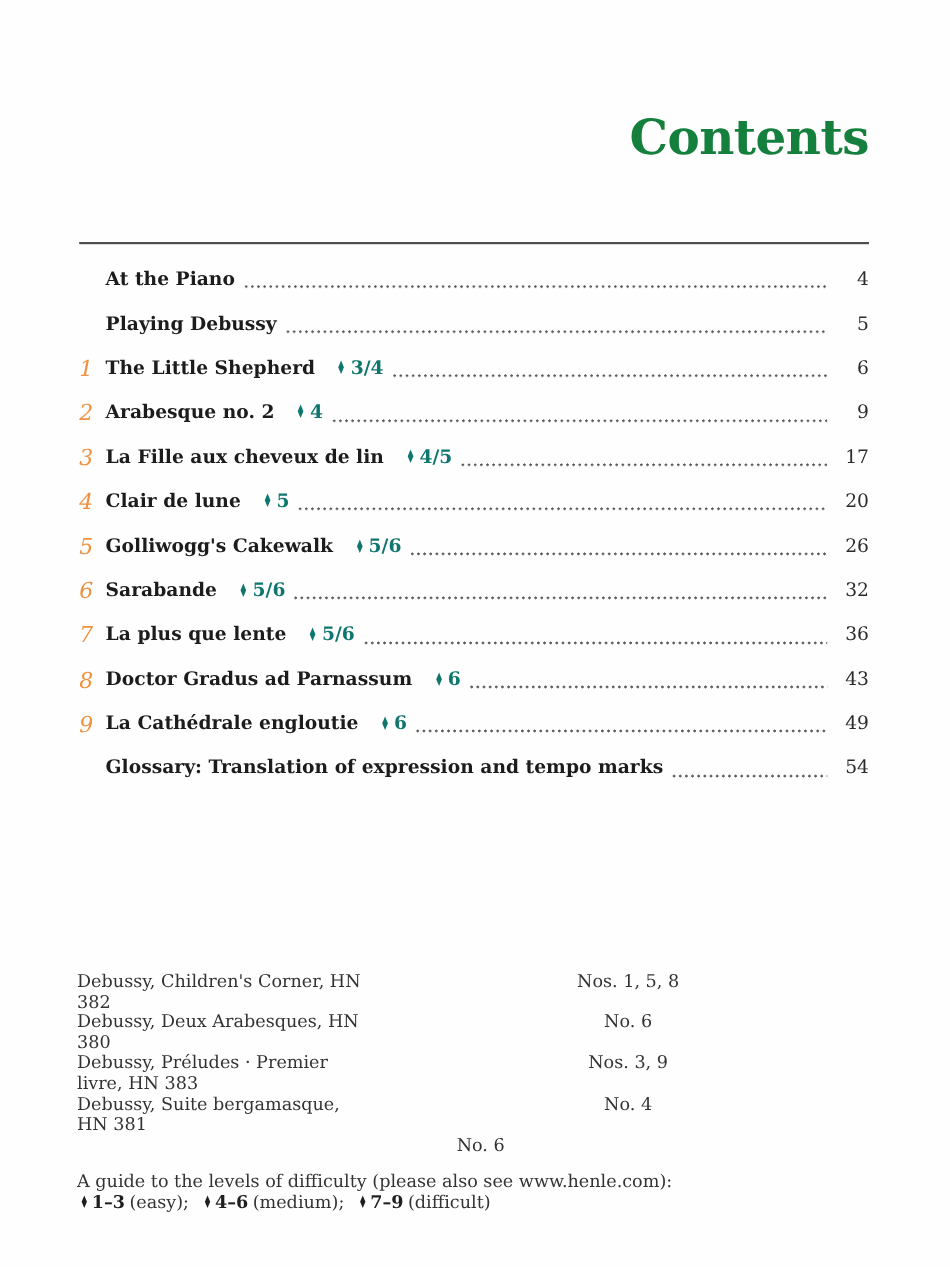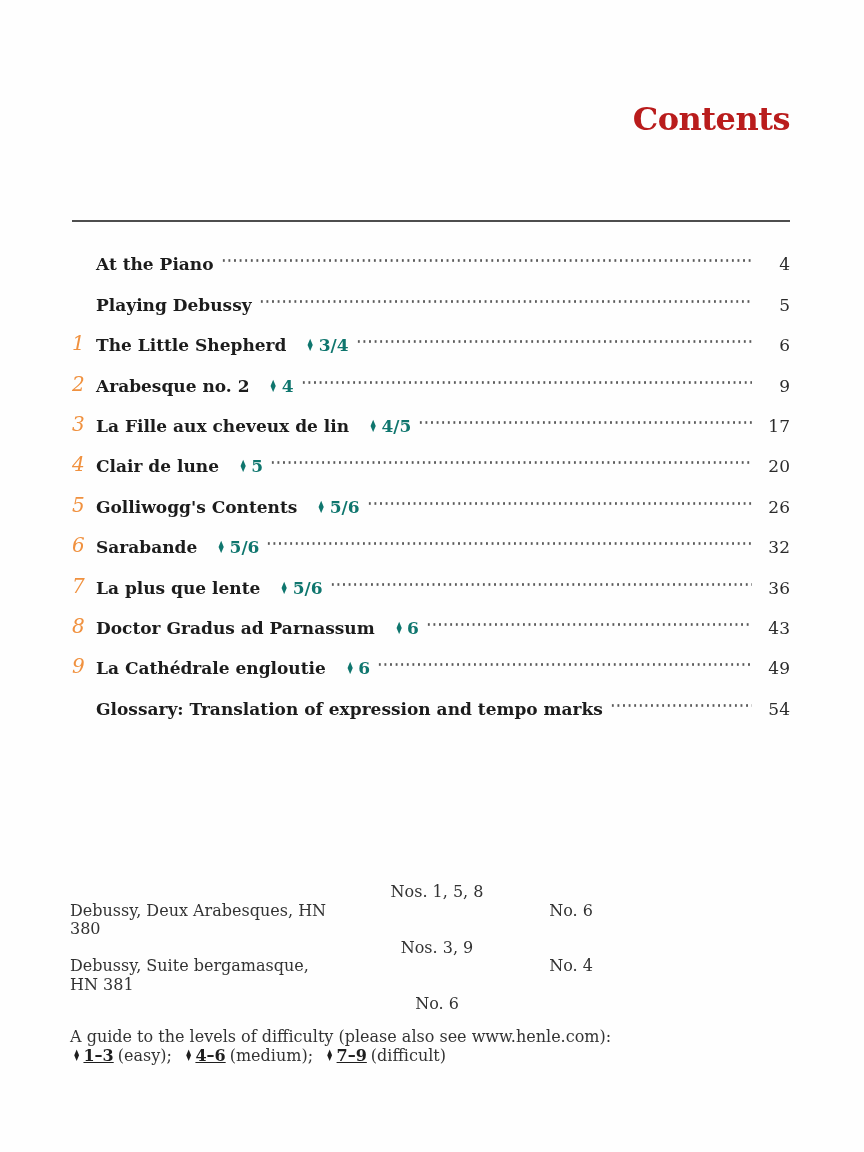--- a/index.html
+++ b/index.html
@@ -11,45 +11,45 @@
     font-family: "DejaVu Serif", "Liberation Serif", serif;
     color: #1e1e1e;
     overflow: hidden;
   }
 
   
   .contents-title {
     position: absolute;
     top: 100px;
     right: 74px;
-    font-size: 32px;
+    font-size: 44px;
     font-weight: bold;
     letter-spacing: -0.5px;
-    color: #b91c1c;
+    color: #15803d;
   }
 
   
   .rule {
     position: absolute;
     top: 220px;
     left: 72px;
     right: 74px;
     border-top: 2px solid #4e4e4e;
   }
 
   
   .toc {
     position: absolute;
     top: 234px;
     left: 72px;
     right: 74px;
   }
   .toc-row {
     display: flex;
-    align-items: flex-end;
+    align-items: center;
     height: 40.4px;
     font-size: 17px;
   }
   .num {
     width: 24px;
     flex: 0 0 24px;
     font-style: italic;
     font-size: 20px;
     color: #f0913f;
   }
@@ -96,21 +96,21 @@
     font-size: 16px;
     line-height: 18.6px;
     color: #333333;
   }
   .source-row { display: flex; }
   .edition { flex: 0 0 268px; width: 268px; }
   .nos { flex: 1 1 auto; text-align: center; }
   .guide { margin-top: 15px; }
   .levels { white-space: nowrap; }
   .lvl-group { margin-right: 5px; }
-  .lvl-range { font-weight: bold; color: #1e1e1e; text-decoration: underline; }
+  .lvl-range { font-weight: bold; color: #1e1e1e; }
   .lvl-range .diamond { font-size: 15px; margin-right: 0; }
   .lvl-label { margin-left: 4px; }
 </style>
 </head>
 <body>
 
 <div class="page">
 
   <div class="contents-title">Contents</div>
 
@@ -159,21 +159,21 @@
     <div class="toc-row">
       <span class="num">4</span>
       <span class="title">Clair de lune</span>
       <span class="diff"><span class="diamond">♦</span><span>5</span></span>
       <span class="leader"></span>
       <span class="pagenum">20</span>
     </div>
 
     <div class="toc-row">
       <span class="num">5</span>
-      <span class="title">Golliwogg's Contents</span>
+      <span class="title">Golliwogg's Cakewalk</span>
       <span class="diff"><span class="diamond">♦</span><span>5/6</span></span>
       <span class="leader"></span>
       <span class="pagenum">26</span>
     </div>
 
     <div class="toc-row">
       <span class="num">6</span>
       <span class="title">Sarabande</span>
       <span class="diff"><span class="diamond">♦</span><span>5/6</span></span>
       <span class="leader"></span>
@@ -209,27 +209,29 @@
       <span class="title">Glossary: Translation of expression and tempo marks</span>
       <span class="leader"></span>
       <span class="pagenum">54</span>
     </div>
 
   </div>
 
   <div class="footer">
 
     <div class="source-row">
+      <span class="edition">Debussy, Children's Corner, HN 382</span>
       <span class="nos">Nos. 1, 5, 8</span>
     </div>
     <div class="source-row">
       <span class="edition">Debussy, Deux Arabesques, HN 380</span>
       <span class="nos">No. 6</span>
     </div>
     <div class="source-row">
+      <span class="edition">Debussy, Préludes · Premier livre, HN 383</span>
       <span class="nos">Nos. 3, 9</span>
     </div>
     <div class="source-row">
       <span class="edition">Debussy, Suite bergamasque, HN 381</span>
       <span class="nos">No. 4</span>
     </div>
     <div class="source-row">
       <span class="nos">No. 6</span>
     </div>
 

